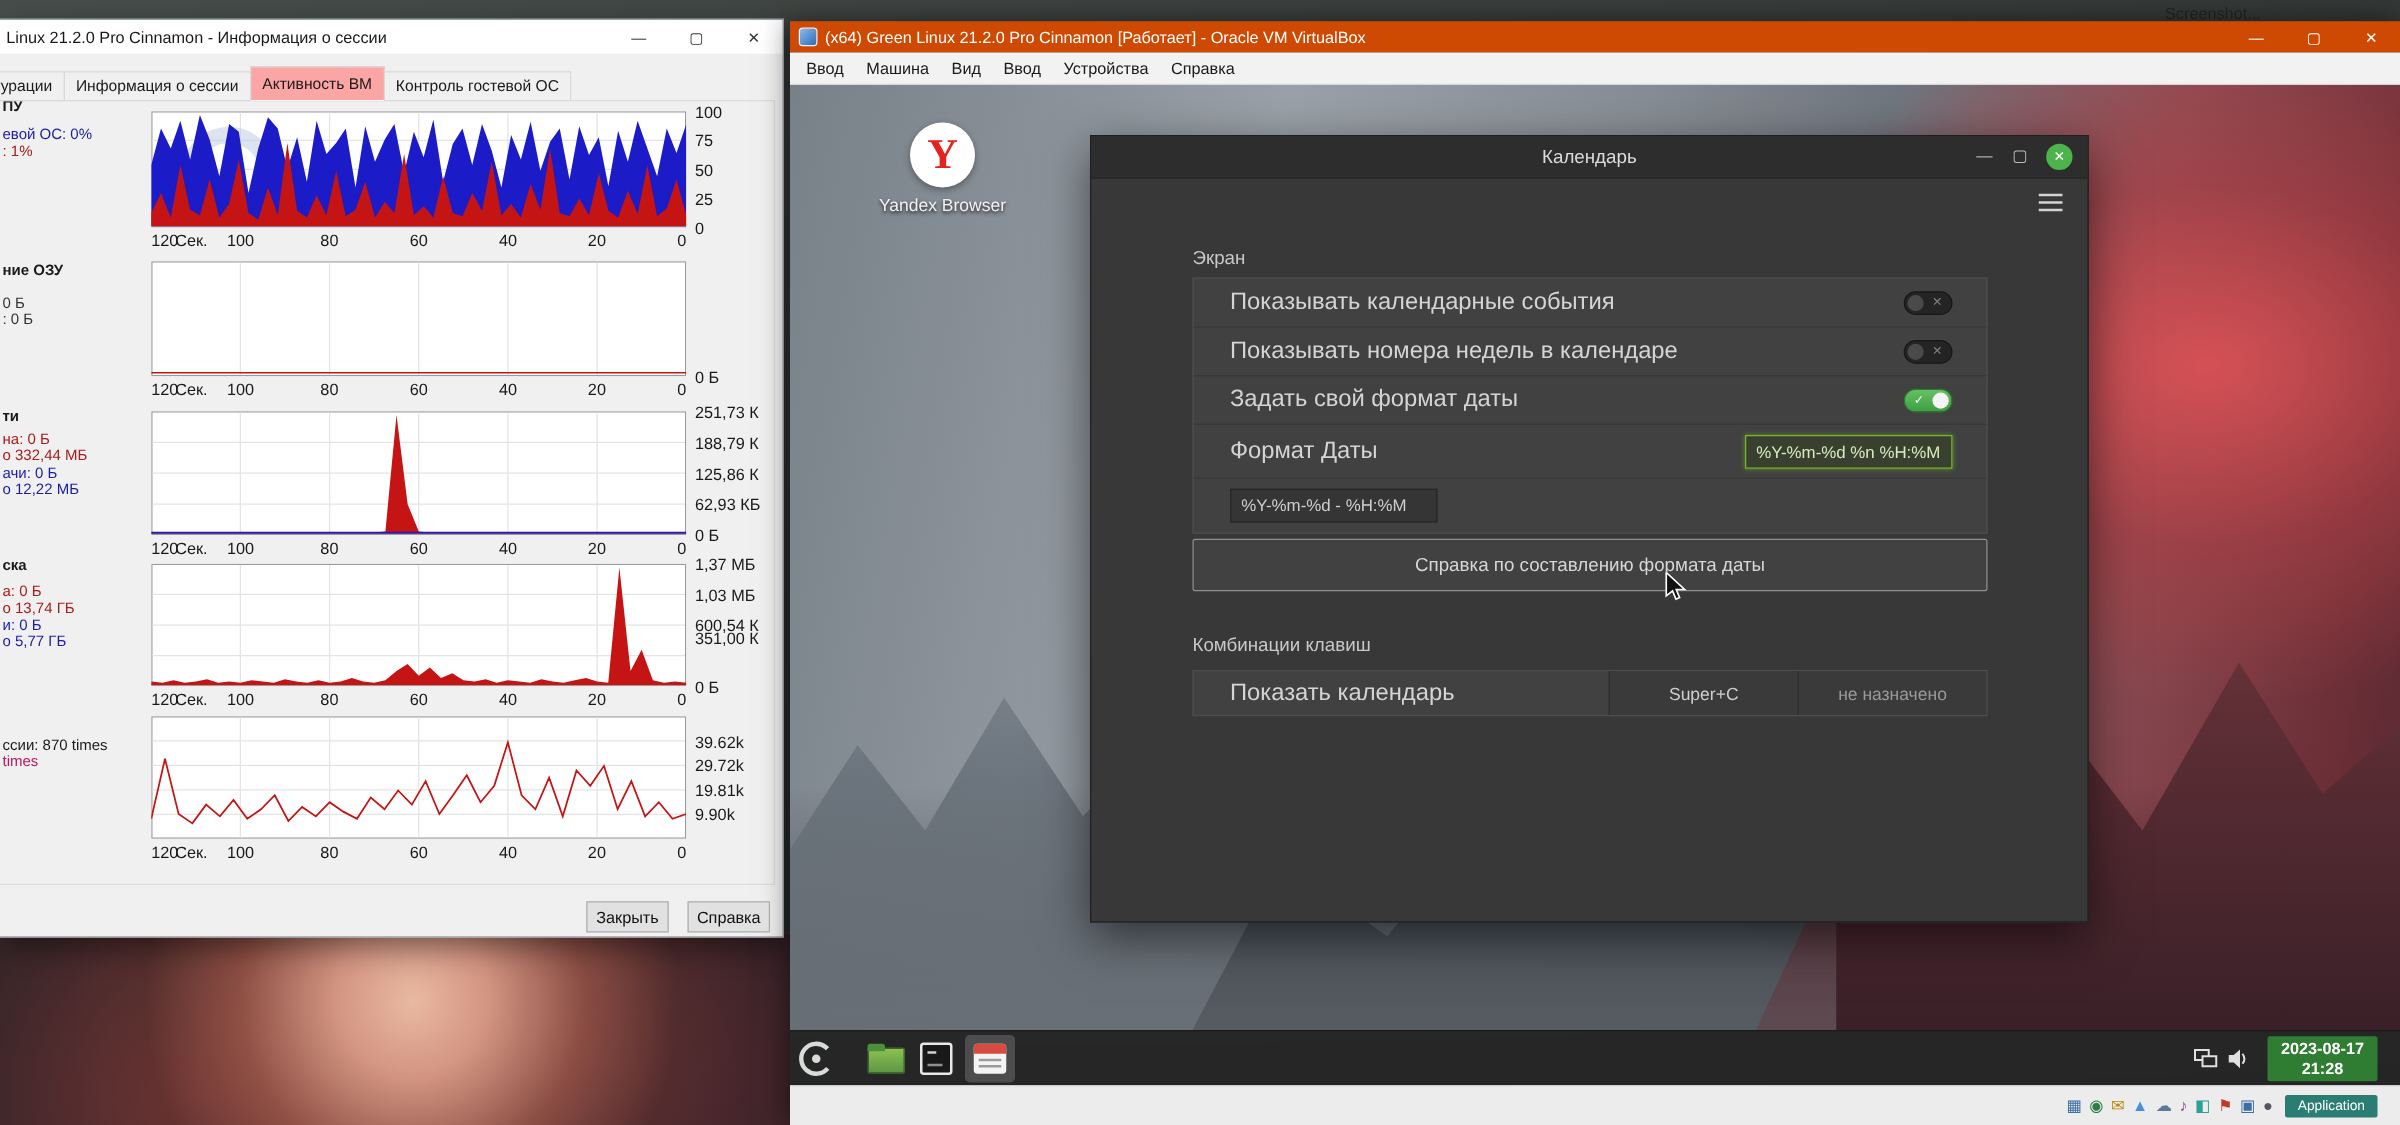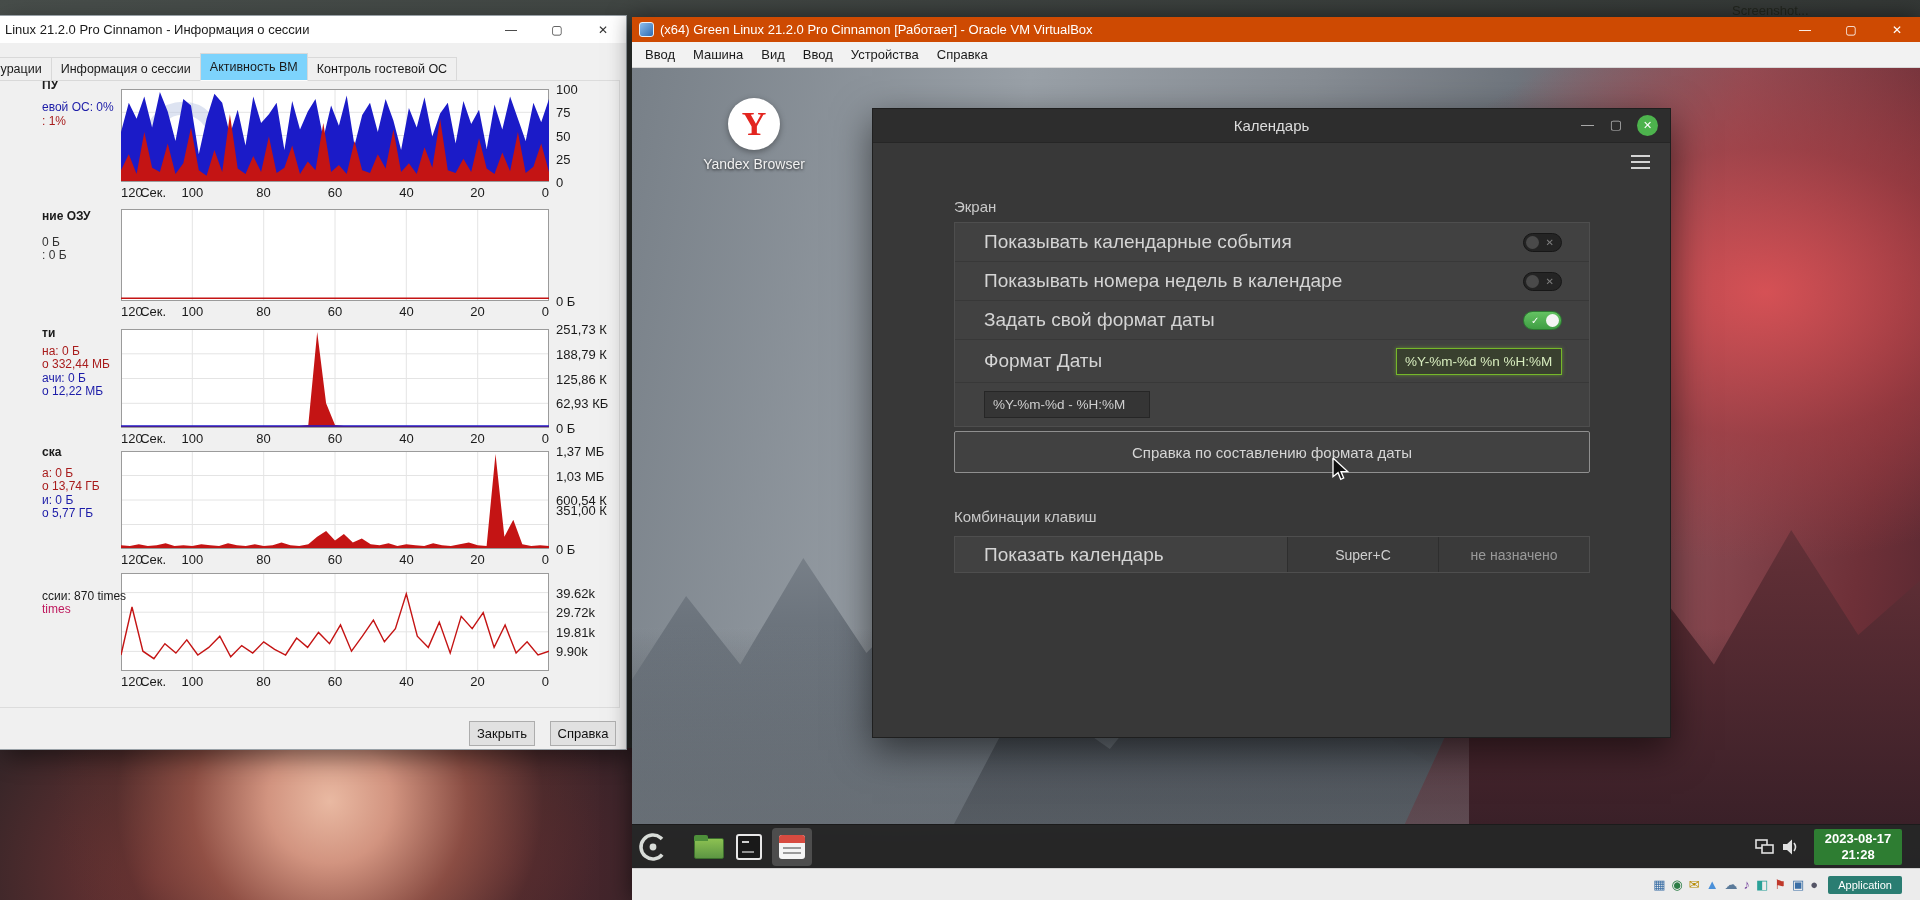--- a/index.html
+++ b/index.html
@@ -16,29 +16,29 @@
   #1f2023;}
 #screenshot-label{position:absolute;left:1732px;top:3px;font-size:13px;color:#23271f;}
 
 
 #session-window{position:absolute;left:0;top:15px;width:627px;height:735px;background:#f0f0f0;border:1px solid #98a0a6;border-left:none;box-shadow:6px 8px 22px rgba(0,0,0,0.45);overflow:hidden;}
 .sw-titlebar{position:absolute;left:0;top:0;width:100%;height:28px;background:#ffffff;display:flex;align-items:center;border-bottom:1px solid #f0f0f0;}
 .sw-title{font-size:13px;color:#1a1a1a;margin-left:5px;flex:1;white-space:nowrap;overflow:hidden;}
 .sw-btn{width:46px;height:28px;display:flex;align-items:center;justify-content:center;font-size:12px;color:#333;cursor:default;}
 .sw-tabs{position:absolute;left:-14px;top:37px;height:28px;display:flex;align-items:flex-end;z-index:3;}
 .tab{height:24px;padding:0 9px;background:#f0f0f0;border:1px solid #d9d9d9;font-size:12.5px;color:#1a1a1a;display:flex;align-items:center;white-space:nowrap;margin-right:-1px;}
-.tab.selected{height:28px;background:#7dd3fc;border-bottom:1px solid #fcfcfc;position:relative;z-index:2;}
+.tab.selected{height:28px;background:#fca5a5;border-bottom:1px solid #fcfcfc;position:relative;z-index:2;}
 .tab-page{position:absolute;left:-10px;top:64px;width:630px;height:628px;border:1px solid #dcdcdc;background:#f0f0f0;z-index:0;}
 #session-content{position:absolute;inset:0;z-index:1;}
 .graph-block{position:absolute;left:121px;width:428px;}
 .graph-block svg{display:block;}
 .ytick{position:absolute;left:556px;font-size:13px;color:#1a1a1a;white-space:nowrap;}
 .graph-xaxis{position:absolute;left:121px;width:428px;height:16px;}
 .graph-xaxis span{position:absolute;top:0;font-size:13px;color:#1a1a1a;transform:translateX(-50%);white-space:nowrap;}
-.side-frag{position:absolute;left:2px;font-size:12px;white-space:nowrap;z-index:2;margin-left:40px;}
+.side-frag{position:absolute;left:2px;font-size:12px;white-space:nowrap;z-index:2;}
 .sw-footbtn{position:absolute;height:25px;width:66px;font-size:13px;background:#e1e1e1;border:1px solid #adadad;font-family:inherit;color:#111;z-index:3;}
 #btn-close{left:469px;top:705px;}
 #btn-help{left:550px;top:705px;}
 
 
 #vbox-window{position:absolute;left:632px;top:17px;width:1288px;height:883px;box-shadow:0 0 22px rgba(0,0,0,0.55);}
 .vb-titlebar{position:absolute;top:0;left:0;width:100%;height:25px;background:#ce4a02;display:flex;align-items:center;color:#fff;}
 .vb-icon{width:15px;height:15px;margin:0 6px 0 7px;background:linear-gradient(135deg,#8cbcec 0%,#2d6bb4 100%);border-radius:3px;border:1px solid #e8f0fa;flex:none;}
 .vb-title{font-size:13px;flex:1;white-space:nowrap;overflow:hidden;}
 .vb-btn{width:46px;height:25px;display:flex;align-items:center;justify-content:center;font-size:12px;color:#fff;flex:none;}

